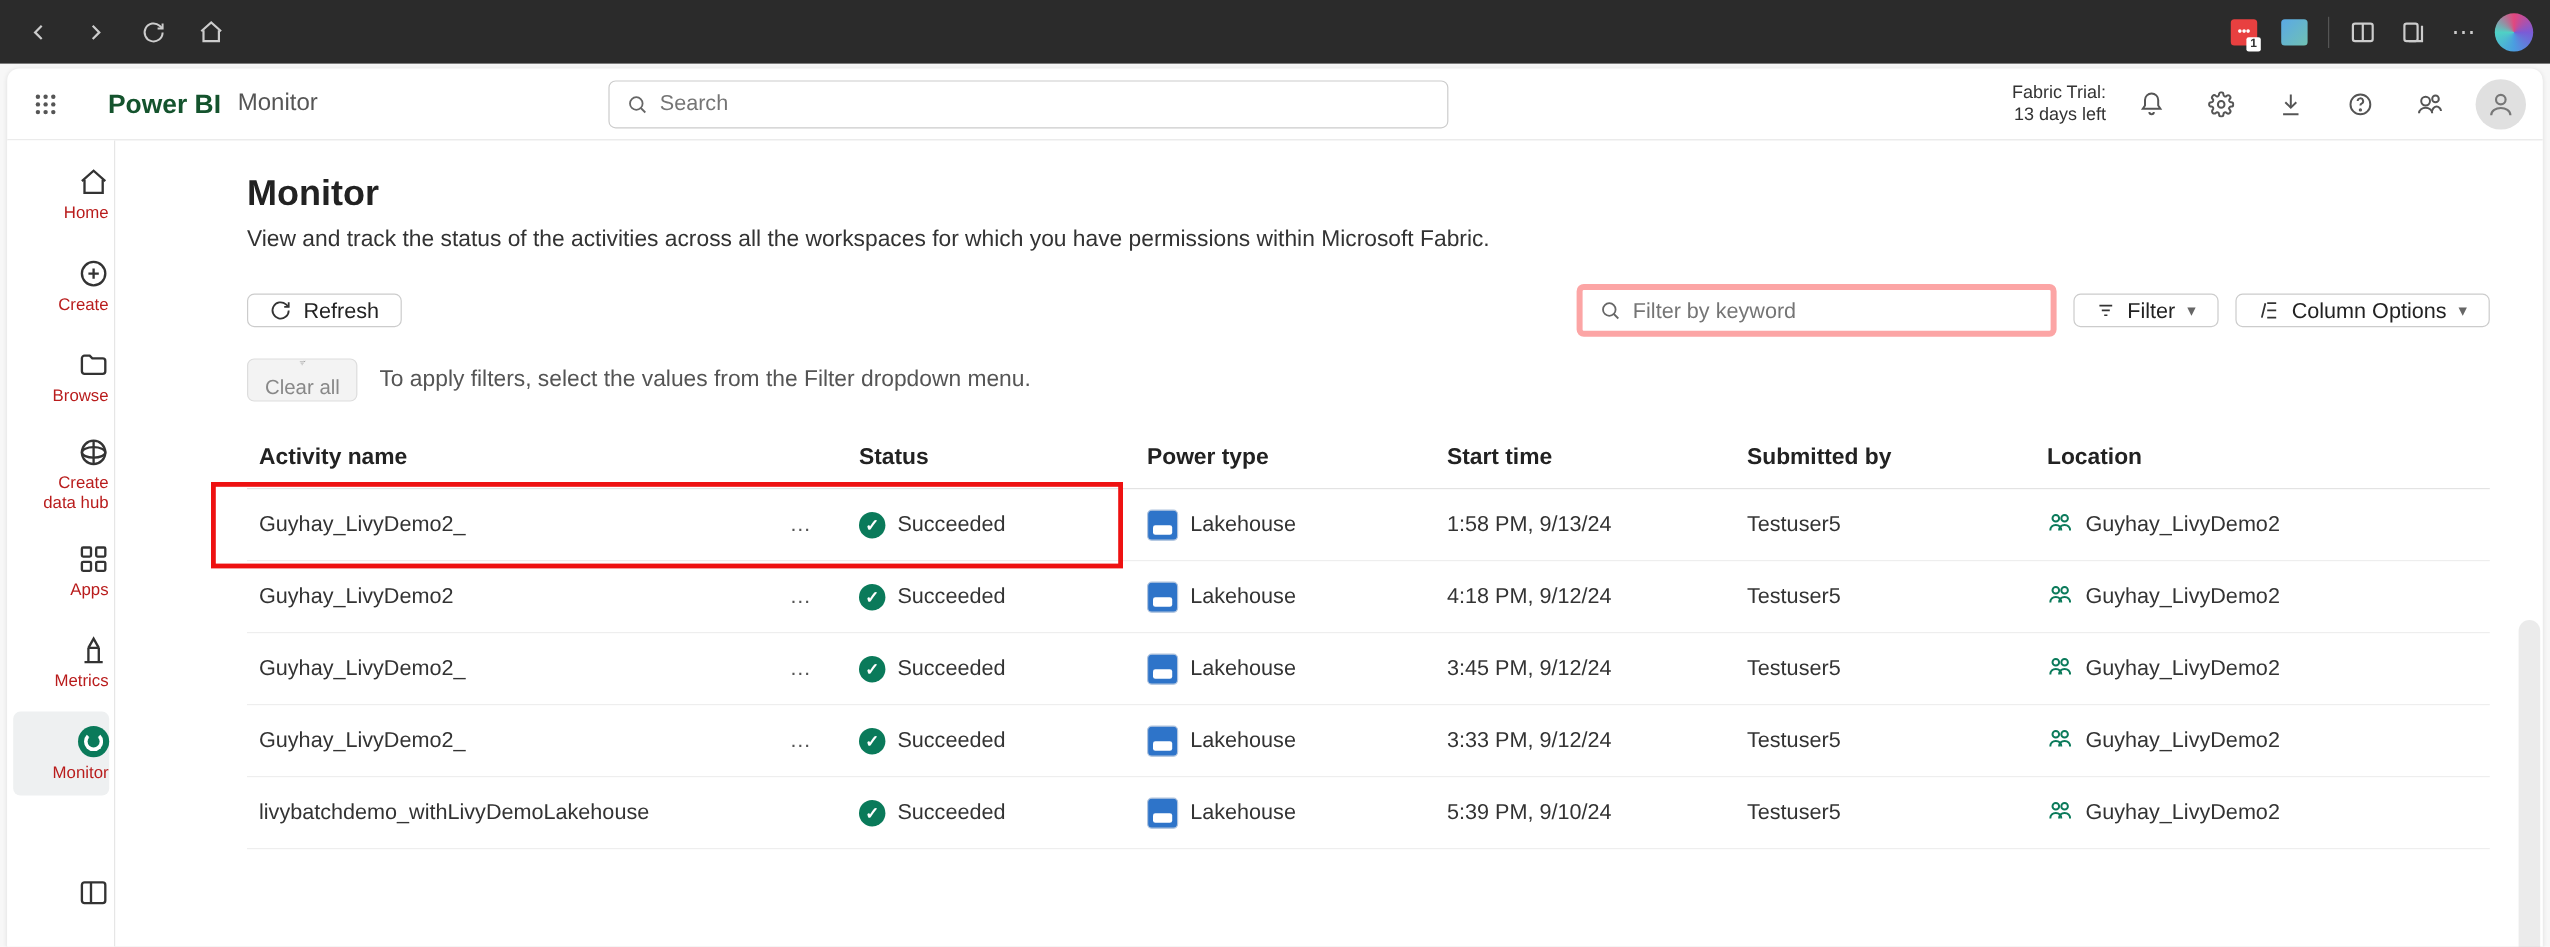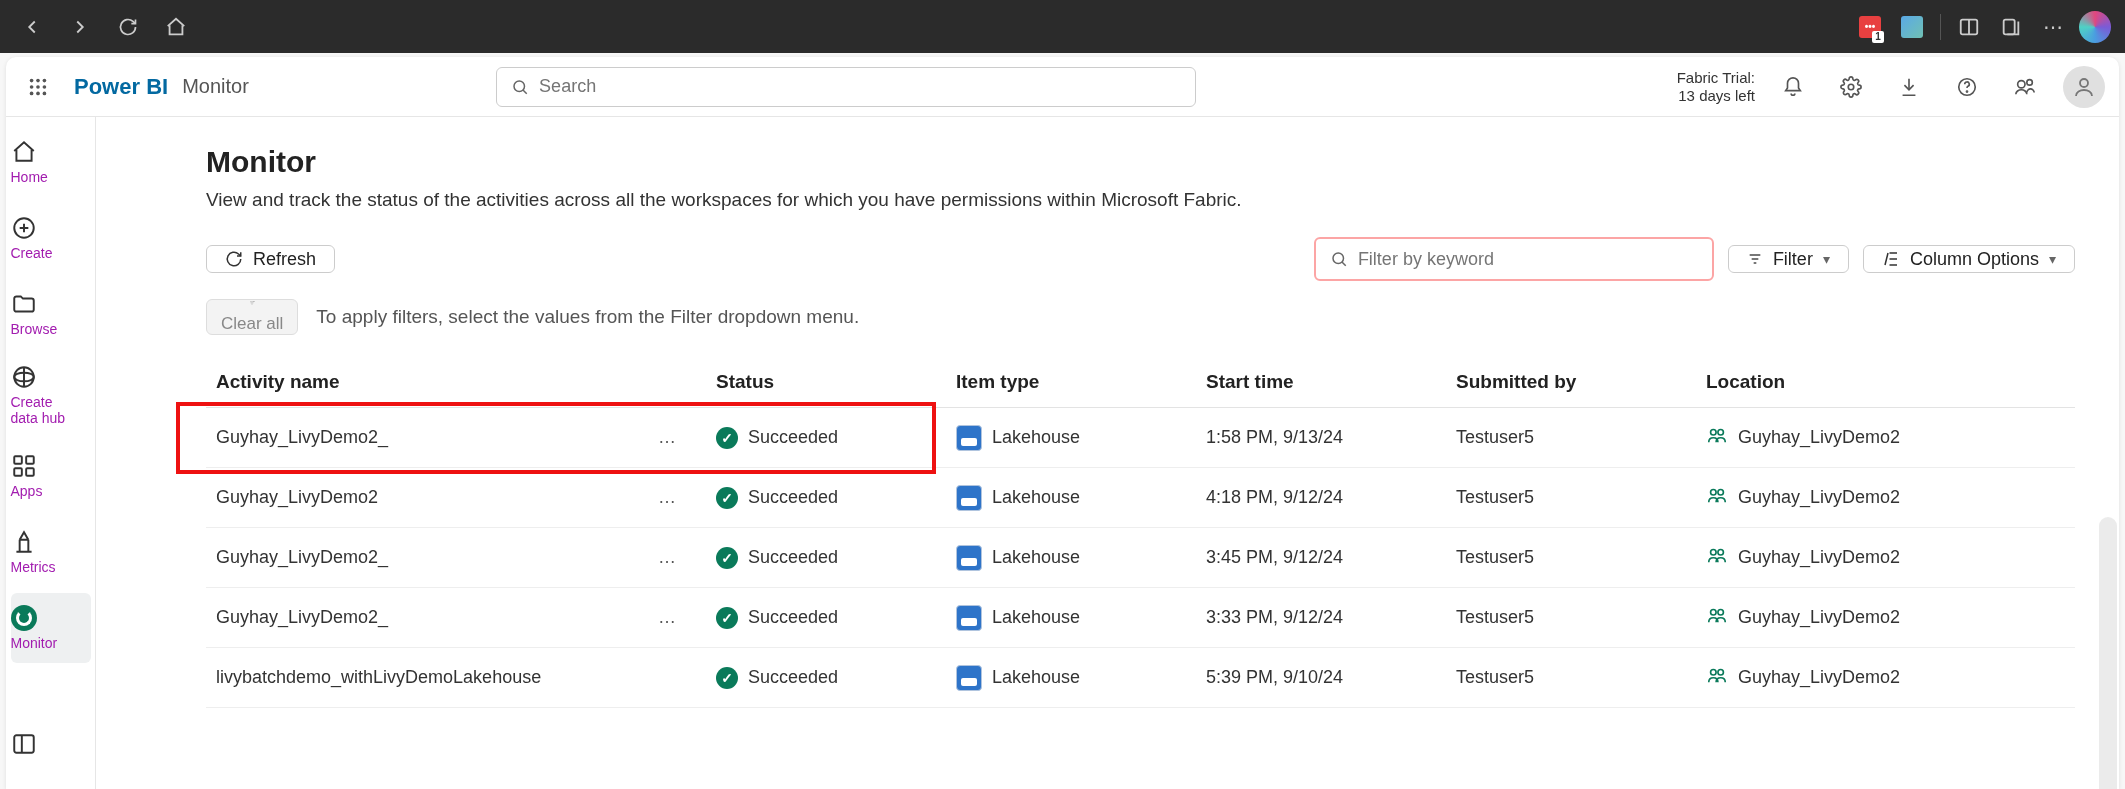--- a/index.html
+++ b/index.html
@@ -19,48 +19,48 @@
   .browser-sep { width:1px; height:26px; background:#555; margin:0 4px; }
   .copilot-circle { width: 32px; height: 32px; border-radius: 50%; background: conic-gradient(from 0deg, #e2477e, #7b5bd6, #4a9de0, #4fd1c5, #e2477e); }
 
   
   .app-shell { position: relative; background: #fff; border-radius: 10px 10px 0 0; margin: 4px 6px 0 6px; height: 732px; overflow: hidden; box-shadow: 0 1px 4px rgba(0,0,0,0.1); }
 
   
   .top-header { height: 60px; display: flex; align-items: center; padding: 0 14px 0 10px; border-bottom: 1px solid #e6e6e6; gap: 14px; }
   .waffle { width: 44px; height: 44px; display: flex; align-items: center; justify-content: center; cursor: pointer; }
   .waffle svg { width: 22px; height: 22px; }
-  .brand { font-size: 22px; color: #0369a1; font-weight: 600; }
+  .brand { font-size: 22px; color: #14532d; font-weight: 600; margin-left: 16px; }
   .breadcrumb { font-size: 20px; color: #555; }
   .search-box { margin-left: auto; margin-right: auto; width: 700px; height: 40px; border: 1px solid #ccc; border-radius: 6px; display: flex; align-items: center; padding: 0 14px; gap: 10px; color: #666; }
   .search-box input { border: none; outline: none; flex: 1; font-size: 18px; color: #333; }
   .hdr-right { margin-left: auto; display: flex; align-items: center; gap: 18px; }
   .trial-text { text-align: right; font-size: 15px; color: #333; line-height: 1.2; }
   .hdr-icon { width: 40px; height: 40px; display:flex; align-items:center; justify-content:center; color:#555; cursor:pointer; border-radius:4px; }
   .avatar { width: 42px; height: 42px; border-radius: 50%; background: #e0e0e0; display:flex; align-items:center; justify-content:center; color:#777; }
 
   
   .left-rail { position: absolute; top: 60px; left: 0; bottom: 0; width: 90px; border-right: 1px solid #e6e6e6; background:#fff; display:flex; flex-direction:column; align-items:center; padding-top:10px; gap:6px; }
-  .rail-item { width: 80px; height: 70px; display:flex; flex-direction:column; align-items:flex-start; justify-content:center; gap:4px; color:#a21caf; font-size:14px; border-radius:6px; cursor:pointer; }
+  .rail-item { width: 80px; height: 70px; display:flex; flex-direction:column; align-items:flex-end; justify-content:center; gap:4px; color:#b91c1c; font-size:14px; border-radius:6px; cursor:pointer; }
   .rail-item.active { background:#eef0f1; }
   .rail-item svg { width: 26px; height: 26px; }
   .rail-item.two-line { height: 80px; }
   .rail-bottom { margin-top:auto; margin-bottom:10px; }
   .monitor-dot { width:26px; height:26px; border-radius:50%; background:#0a7a5a; display:flex; align-items:center; justify-content:center; }
   .monitor-dot::after { content:''; width:10px; height:10px; border:3px solid #fff; border-top-color:transparent; border-radius:50%; }
 
   
   .main { position:absolute; top:60px; left:90px; right:0; bottom:0; padding: 28px 44px 0 110px; overflow:auto; }
   .page-title { font-size: 30px; font-weight:600; color:#222; margin-bottom:10px; }
   .page-sub { font-size: 19px; color:#333; margin-bottom:26px; }
 
   .toolbar-row { display:flex; align-items:center; gap:14px; margin-bottom:18px; }
   .btn { height:28px; border:1px solid #ccc; background:#fff; border-radius:6px; padding:0 18px; display:flex; align-items:center; gap:10px; font-size:18px; color:#222; cursor:pointer; }
   .spacer { flex:1; }
-  .filter-input { width:400px; height:44px; border:2px solid #fca5a5; border-radius:6px; display:flex; align-items:center; padding:14px 14px; gap:10px; color:#666; }
+  .filter-input { width:400px; height:44px; border:5px solid #fca5a5; border-radius:6px; display:flex; align-items:center; padding:14px 14px; gap:10px; color:#666; }
   .filter-input input { border:none; outline:none; flex:1; font-size:18px; }
   .chev { font-size:14px; color:#666; }
 
   .chip-row { display:flex; align-items:center; gap:18px; margin-bottom:22px; }
   .chip { height:36px; border:1px solid #ddd; background:#f3f3f3; color:#888; border-radius:6px; padding:0 14px; display:flex; align-items:center; gap:8px; font-size:17px; cursor:not-allowed;flex-direction:column; }
   .hint-text { font-size:19px; color:#555; }
 
   
   .tbl { width:100%; border-collapse:collapse; }
   .tbl th { text-align:left; font-size:19px; font-weight:600; color:#222; padding:14px 10px; border-bottom:1px solid #e3e3e3; }
@@ -320,21 +320,21 @@
         <span>Clear all</span>
       </div>
       <span class="hint-text">To apply filters, select the values from the Filter dropdown menu.</span>
     </div>
 
     <table class="tbl">
       <thead>
         <tr>
           <th class="col-activity">Activity name</th>
           <th class="col-status">Status</th>
-          <th class="col-item">Item type</th>
+          <th class="col-item">Power type</th>
           <th class="col-start">Start time</th>
           <th class="col-sub">Submitted by</th>
           <th class="col-loc">Location</th>
         </tr>
       </thead>
       <tbody id="tbody">
           <tr id="hl-row">
     <td class="col-activity">
               <div style="display:flex;justify-content:space-between;align-items:center;">
                 <span>Guyhay_LivyDemo2_</span>

